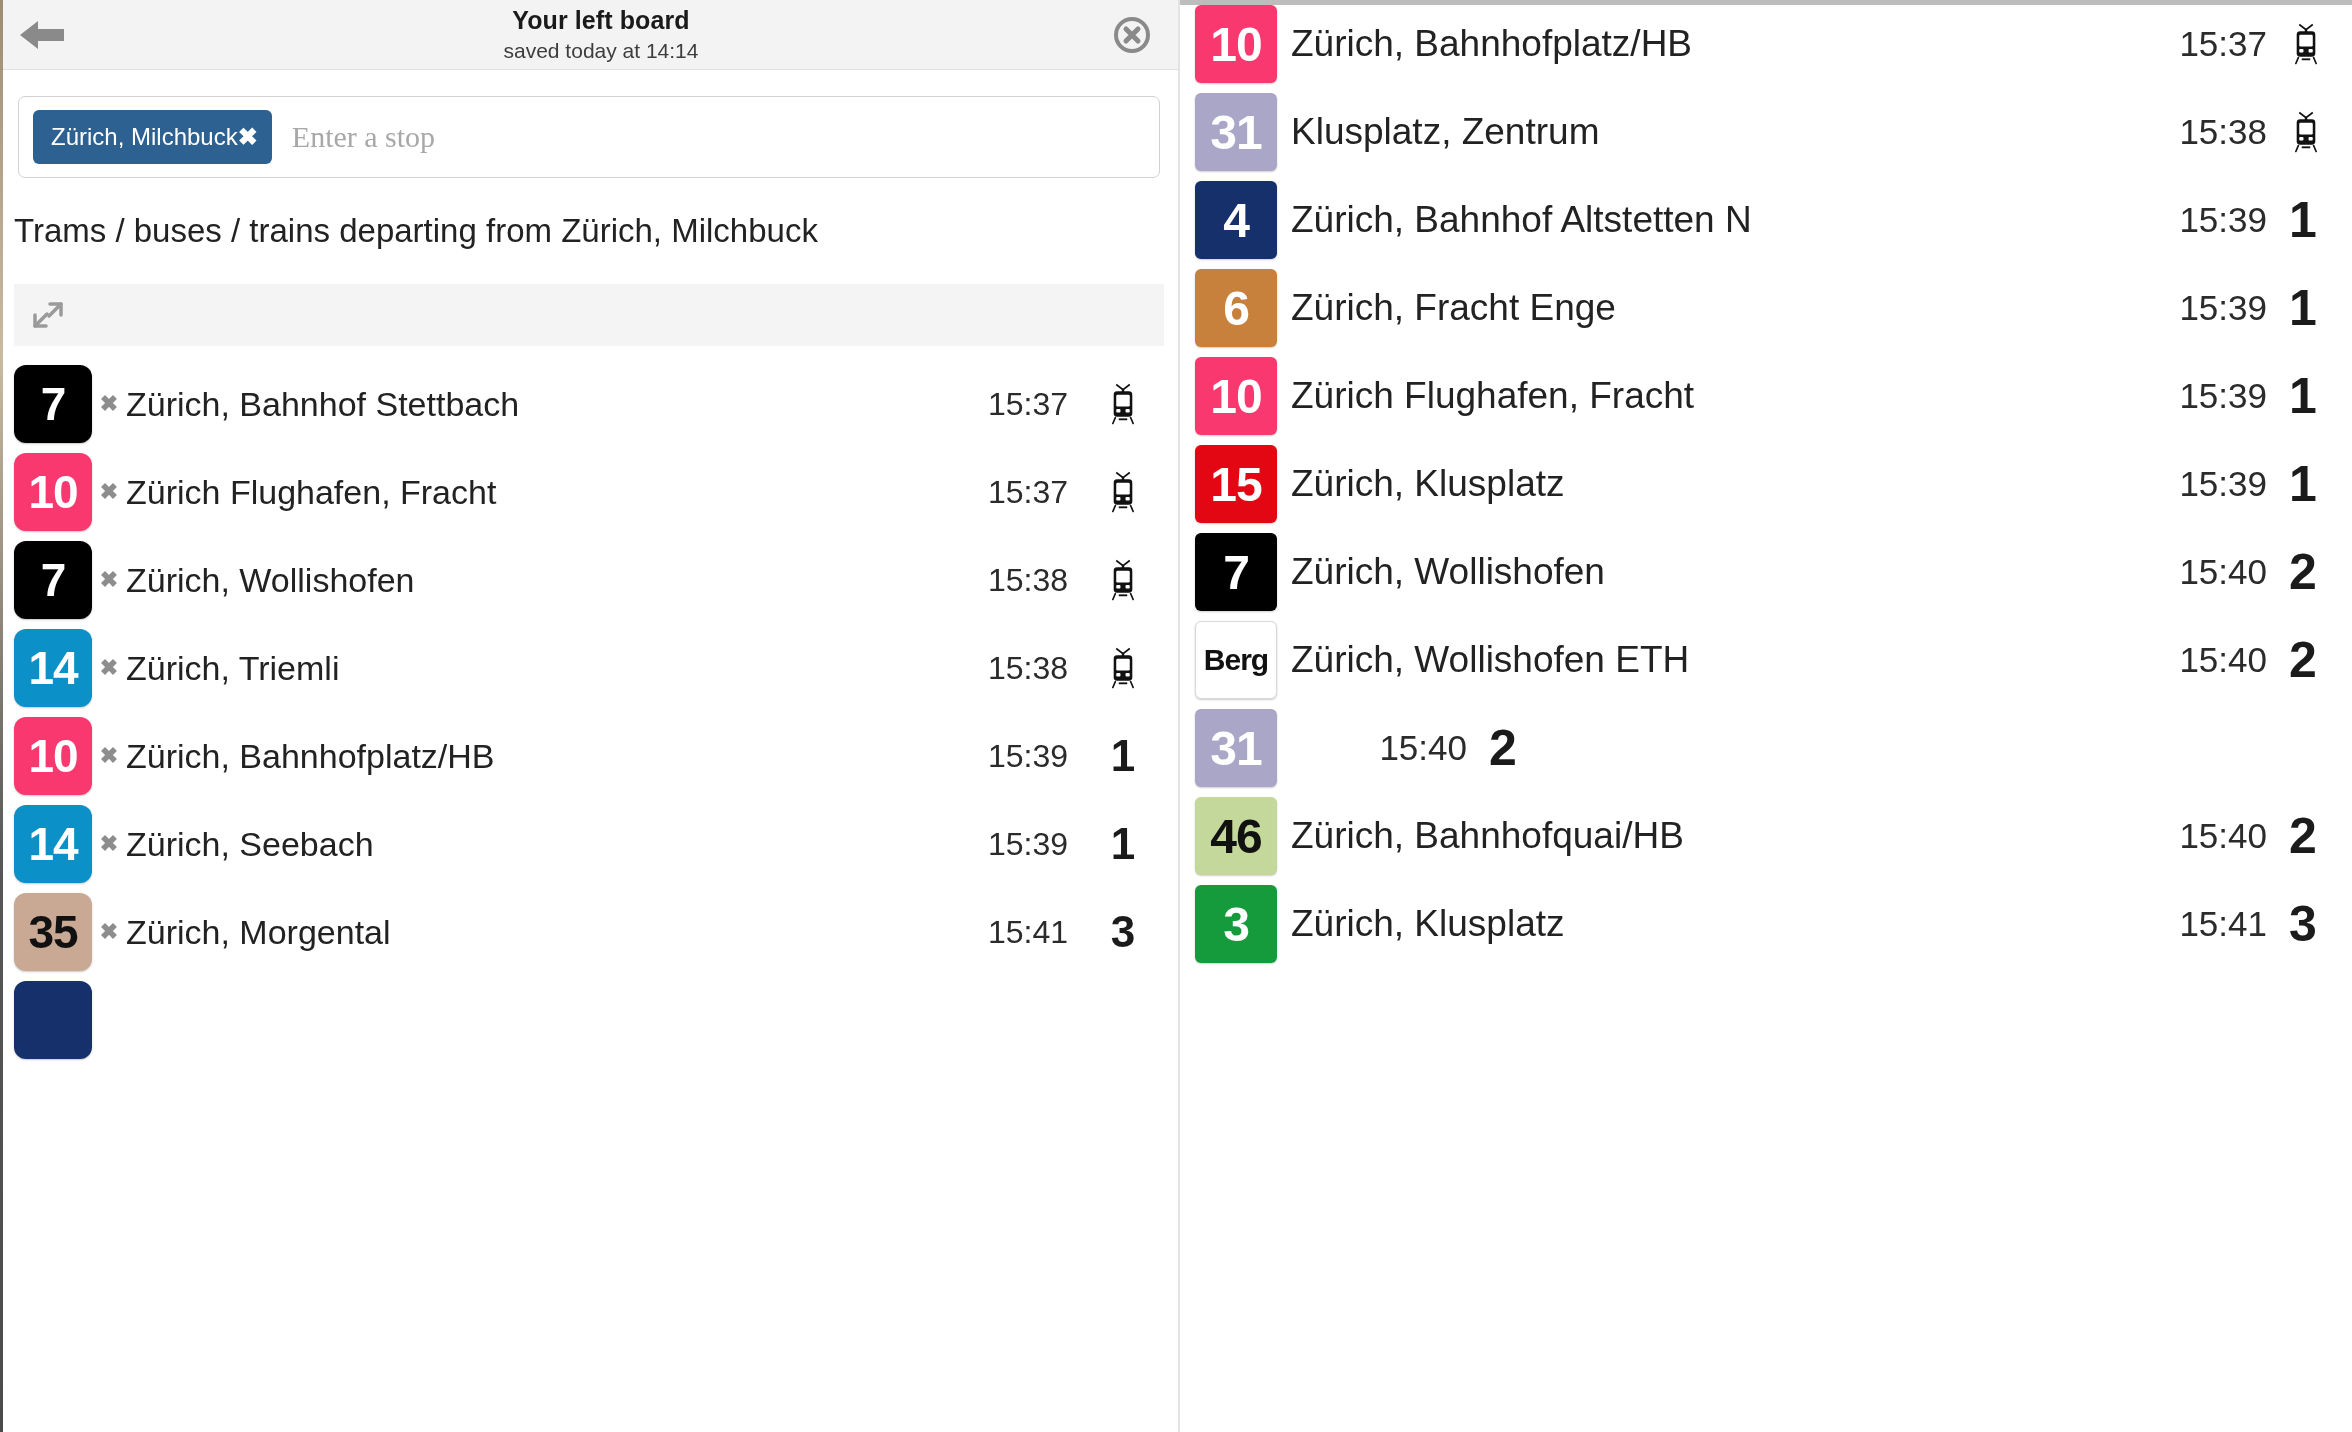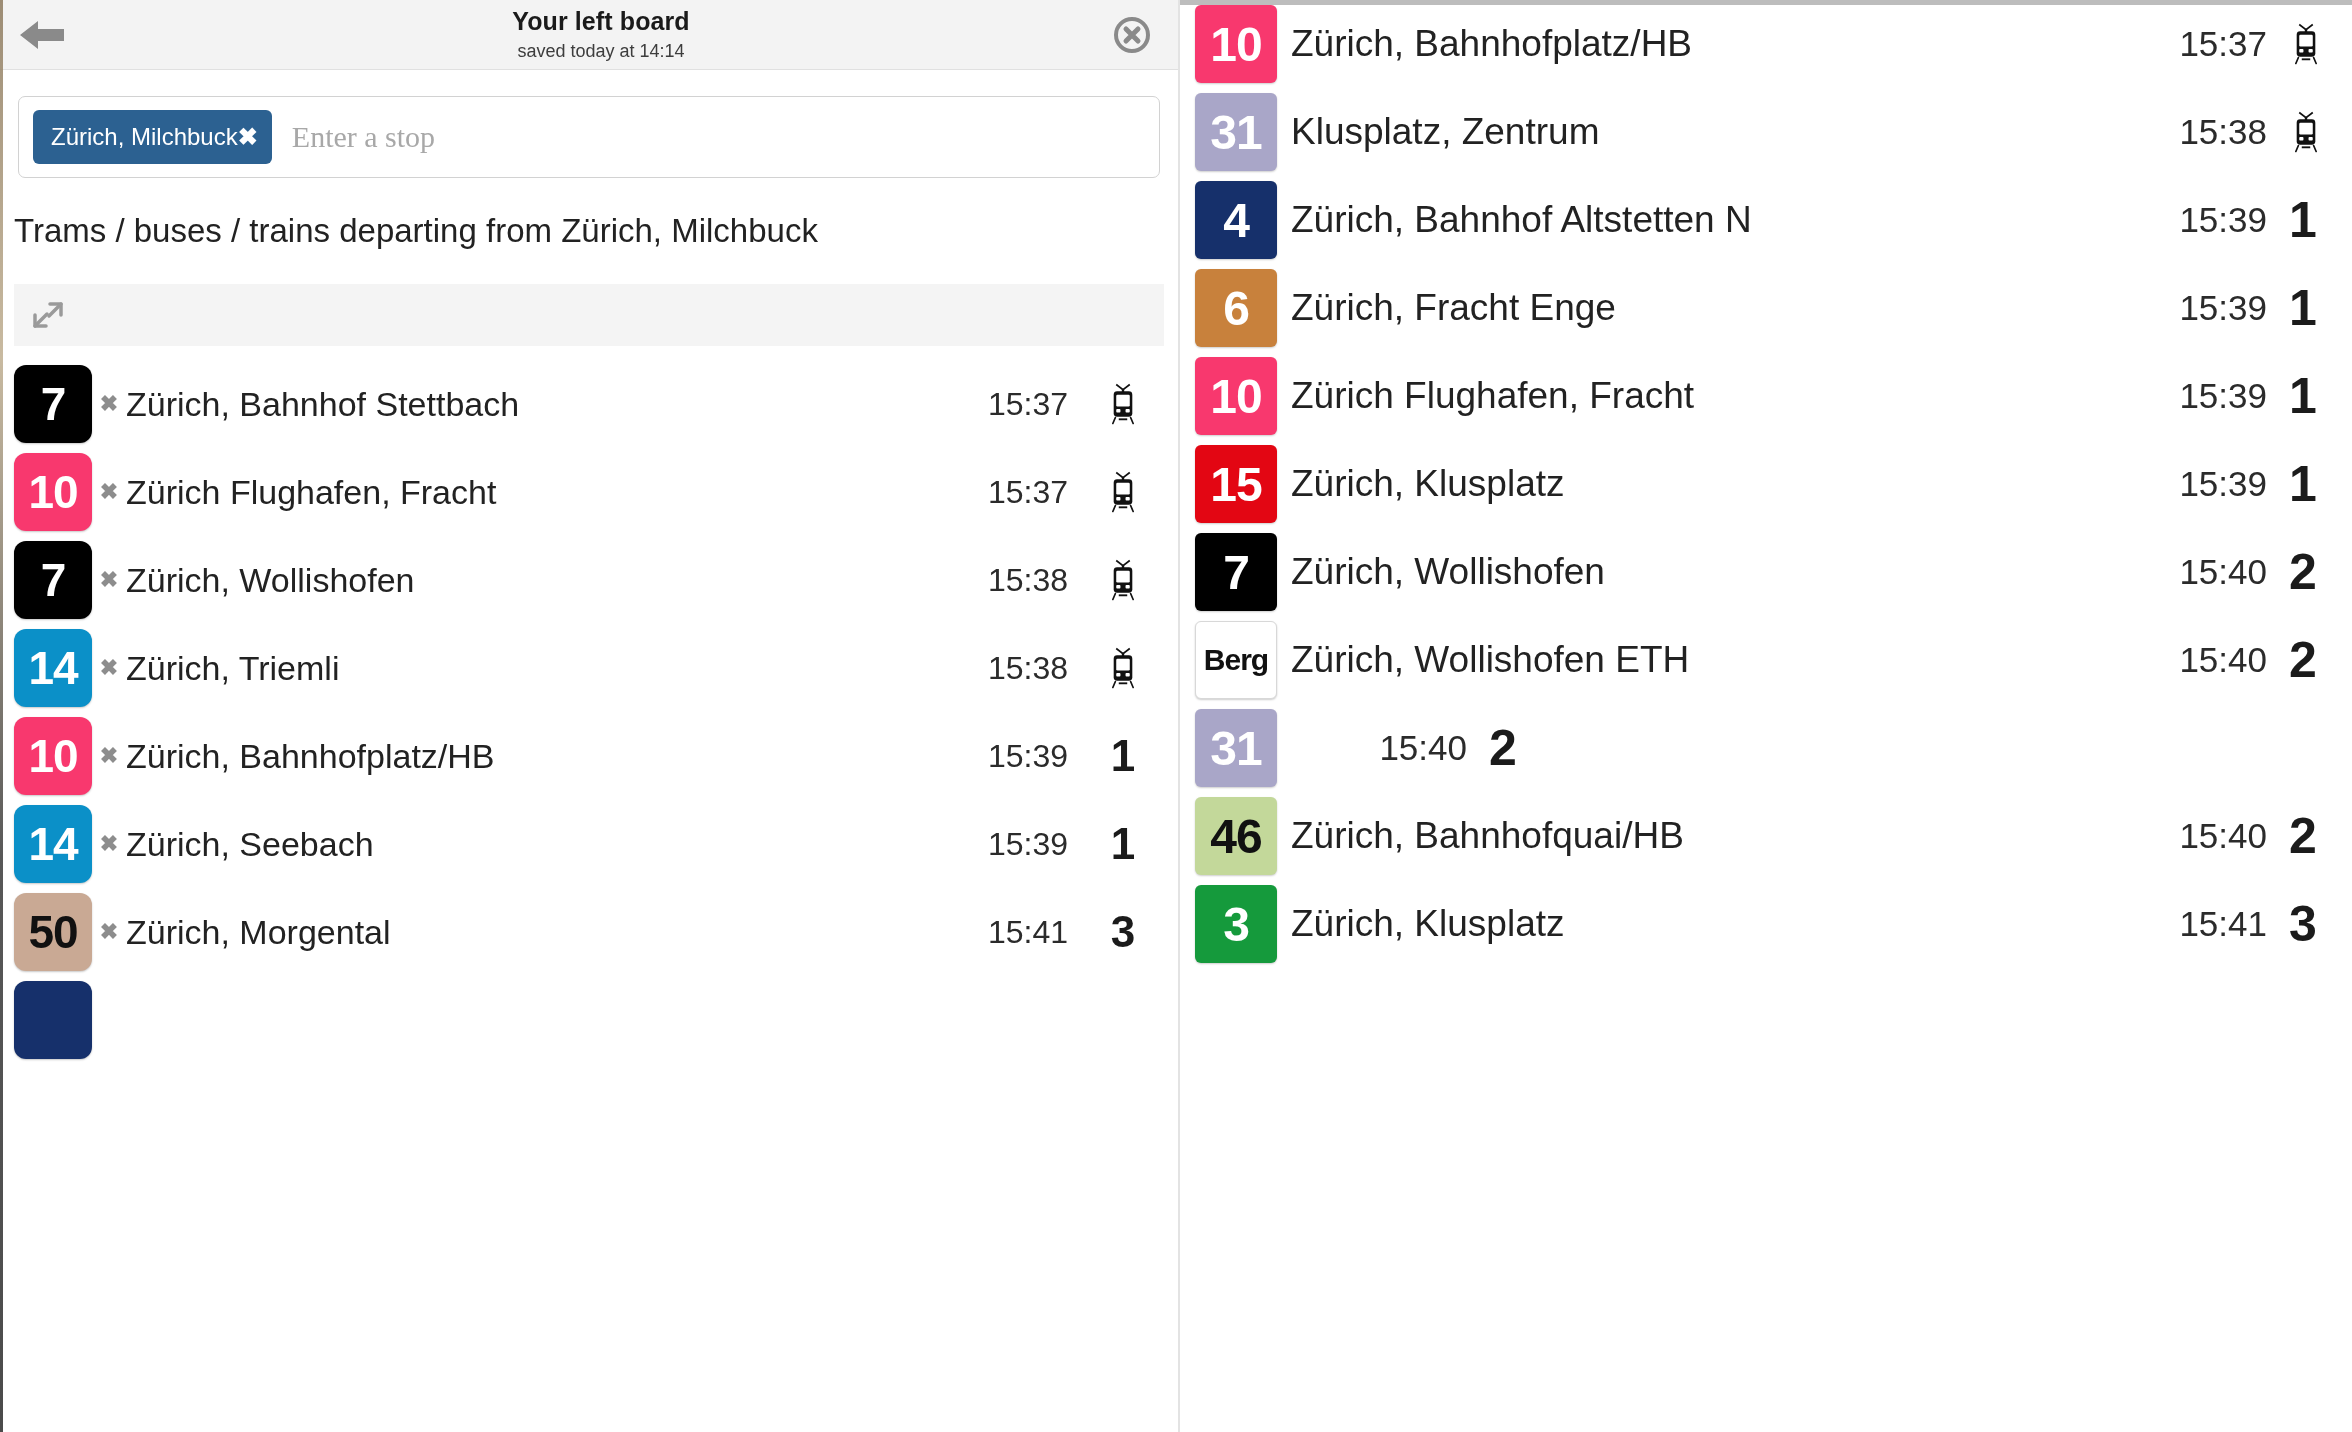--- a/index.html
+++ b/index.html
@@ -45,21 +45,21 @@
   }
   .close-btn{
     position:absolute; right:26px; top:50%; transform:translateY(-50%);
     width:40px; height:40px; cursor:pointer;
   }
   .header-titles{ text-align:center; line-height:1.15; }
   .header-title{
     font-size:25px; font-weight:bold; color:#1a1a1a; letter-spacing:.1px;
   }
   .header-sub{
-    font-size:18px; color:#3d3d3d; margin-top:5px;
+    font-size:21px; color:#3d3d3d; margin-top:5px;
   }
 
   
   .search-wrap{
     margin:26px 18px 0 18px;
     border:1px solid #d2d2d2;
     border-radius:7px;
     height:82px;
     display:flex; align-items:center;
     padding:0 14px;
@@ -328,21 +328,21 @@
         <div class="lrow">
           <div class="badge" style="background: rgb(11, 144, 200); color: rgb(255, 255, 255);">14</div>
           <div class="xmark">✖</div>
           <div class="ldest">Zürich, Seebach</div>
           <div class="ltime">15:39</div>
           <div class="lplat">
             <span class="platnum">1</span>
           </div>
         </div>
         <div class="lrow">
-          <div class="badge" style="background: rgb(201, 169, 148); color: rgb(17, 17, 17);">50</div>
+          <div class="badge" style="background: rgb(201, 169, 148); color: rgb(17, 17, 17);">35</div>
           <div class="xmark">✖</div>
           <div class="ldest">Zürich, Morgental</div>
           <div class="ltime">15:41</div>
           <div class="lplat">
             <span class="platnum">3</span>
           </div>
         </div>
         <div class="lrow">
           <div class="badge" style="background: rgb(22, 48, 107); color: rgb(255, 255, 255);"></div>
           <div class="xmark"></div>

